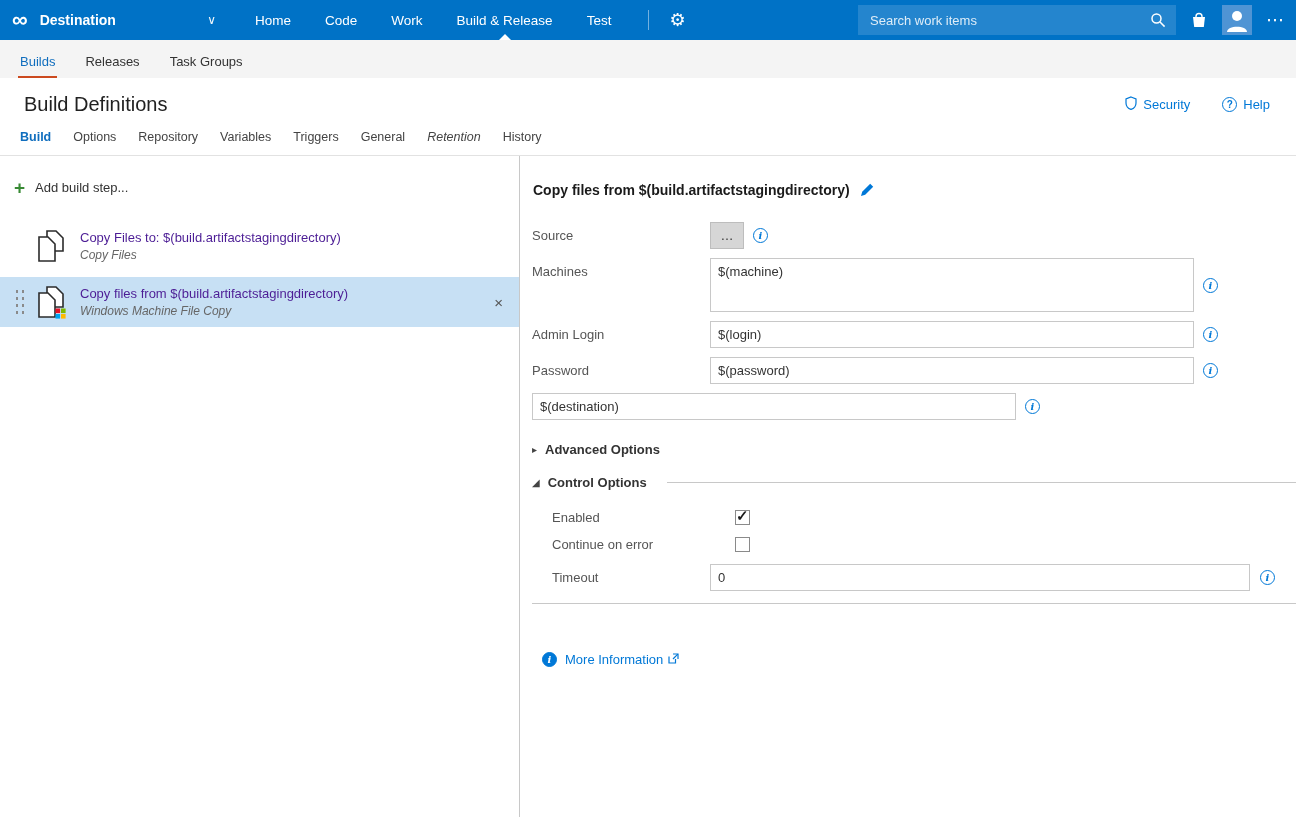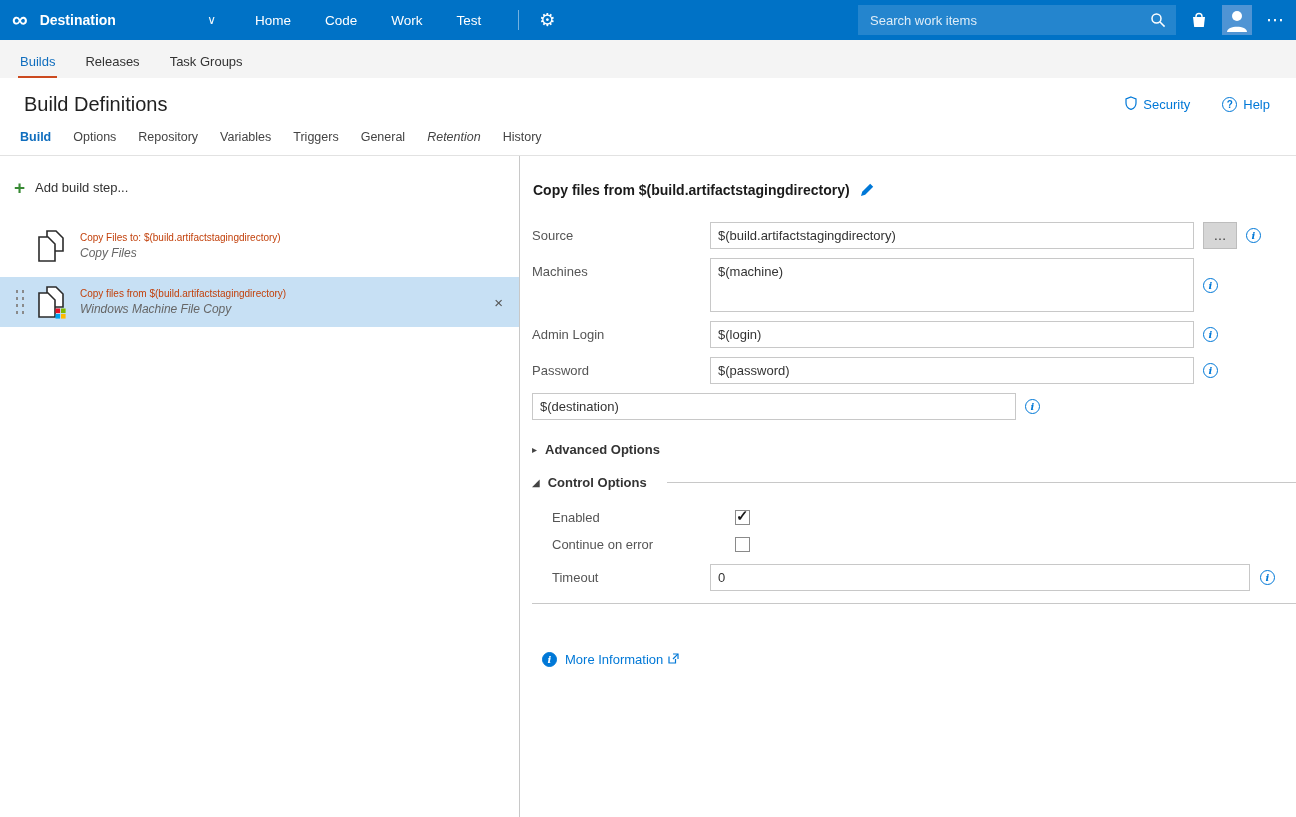--- a/index.html
+++ b/index.html
@@ -59,21 +59,21 @@
   .add-step { display:flex; align-items:center; gap:10px; margin:16px 0 0 14px; cursor:pointer; }
   .plus { color:#388a34; font-size:19px; font-weight:bold; line-height:14px; }
   .steps-list { margin-top:26px; }
   .step { display:flex; align-items:center; height:50px; margin-bottom:6px; cursor:pointer; }
   .step.selected { background:#c7e0f4; }
   .drag { width:12px; height:28px; margin:0 10px 0 14px; flex:none; opacity:0; cursor:grab; }
   .step.selected .drag { opacity:1;
     background-image:radial-gradient(circle, #8a8a8a 1.2px, transparent 1.4px); background-size:6px 7px; }
   .step-icon { width:30px; height:34px; flex:none; }
   .step-text { margin-left:14px; display:flex; flex-direction:column; gap:3px; }
-  .step-title { font-size:10px; color:#c2410c; }
+  .step-title { font-size:13px; color:#4c1d95; }
   .step-sub { font-size:12px; color:#666; font-style:italic; }
   .step-close { margin-left:auto; margin-right:16px; color:#555; font-size:15px; cursor:pointer; }
 
   
   .task-form { flex:1; padding:12px 0 0 12px; min-width:0; }
   .form-head { display:flex; align-items:center; gap:10px; margin:14px 0 24px 1px; }
   .form-title { font-size:14px; font-weight:bold; color:#1a1a1a; }
   .pencil { cursor:pointer; display:flex; }
   .frow { display:flex; margin-bottom:9px; }
   .flabel { width:178px; flex:none; font-size:13px; color:#555; padding-top:6px; }
@@ -110,20 +110,21 @@
   <header class="topbar">
     <div class="tb-left">
       <span class="vs-logo">∞</span>
       <span class="project-name">Destination</span>
       <span class="tb-chevron">∨</span>
     </div>
     <nav class="tb-nav">
       <a class="tb-nav-item">Home</a>
       <a class="tb-nav-item">Code</a>
       <a class="tb-nav-item">Work</a>
+      <a class="tb-nav-item active">Build &amp; Release</a>
       <a class="tb-nav-item">Test</a>
     </nav>
     <span class="tb-sep"></span>
     <span class="tb-gear">⚙</span>
     <div class="tb-search">
       <input placeholder="Search work items" style="">
       <span class="tb-icn" style="margin:0">
         <svg width="16" height="16" viewBox="0 0 16 16">
             <circle cx="6.5" cy="6.5" r="4.5" fill="none" stroke="#fff" stroke-width="1.5"></circle>
             <line x1="10" y1="10" x2="14.6" y2="14.6" stroke="#fff" stroke-width="1.5"></line>
@@ -232,21 +233,20 @@
           <span class="pencil">
             <svg width="14" height="14" viewBox="0 0 14 14">
                 <path d="M1 13 l1.2-4.2 8-8 3 3-8 8 z" fill="#0078d7"></path>
               </svg>
           </span>
         </div>
 
         <div class="frow">
           <label class="flabel">Source</label>
           <div class="fctrl">
-            <input class="tinput" value="$(build.artifactstagingdirectory)" style="">
             <button class="browse">…</button>
             <span class="info">i</span>
           </div>
         </div>
 
         <div class="frow">
           <label class="flabel">Machines</label>
           <div class="fctrl">
             <textarea class="tinput" style="">$(machine)</textarea>
             <span class="info">i</span>

